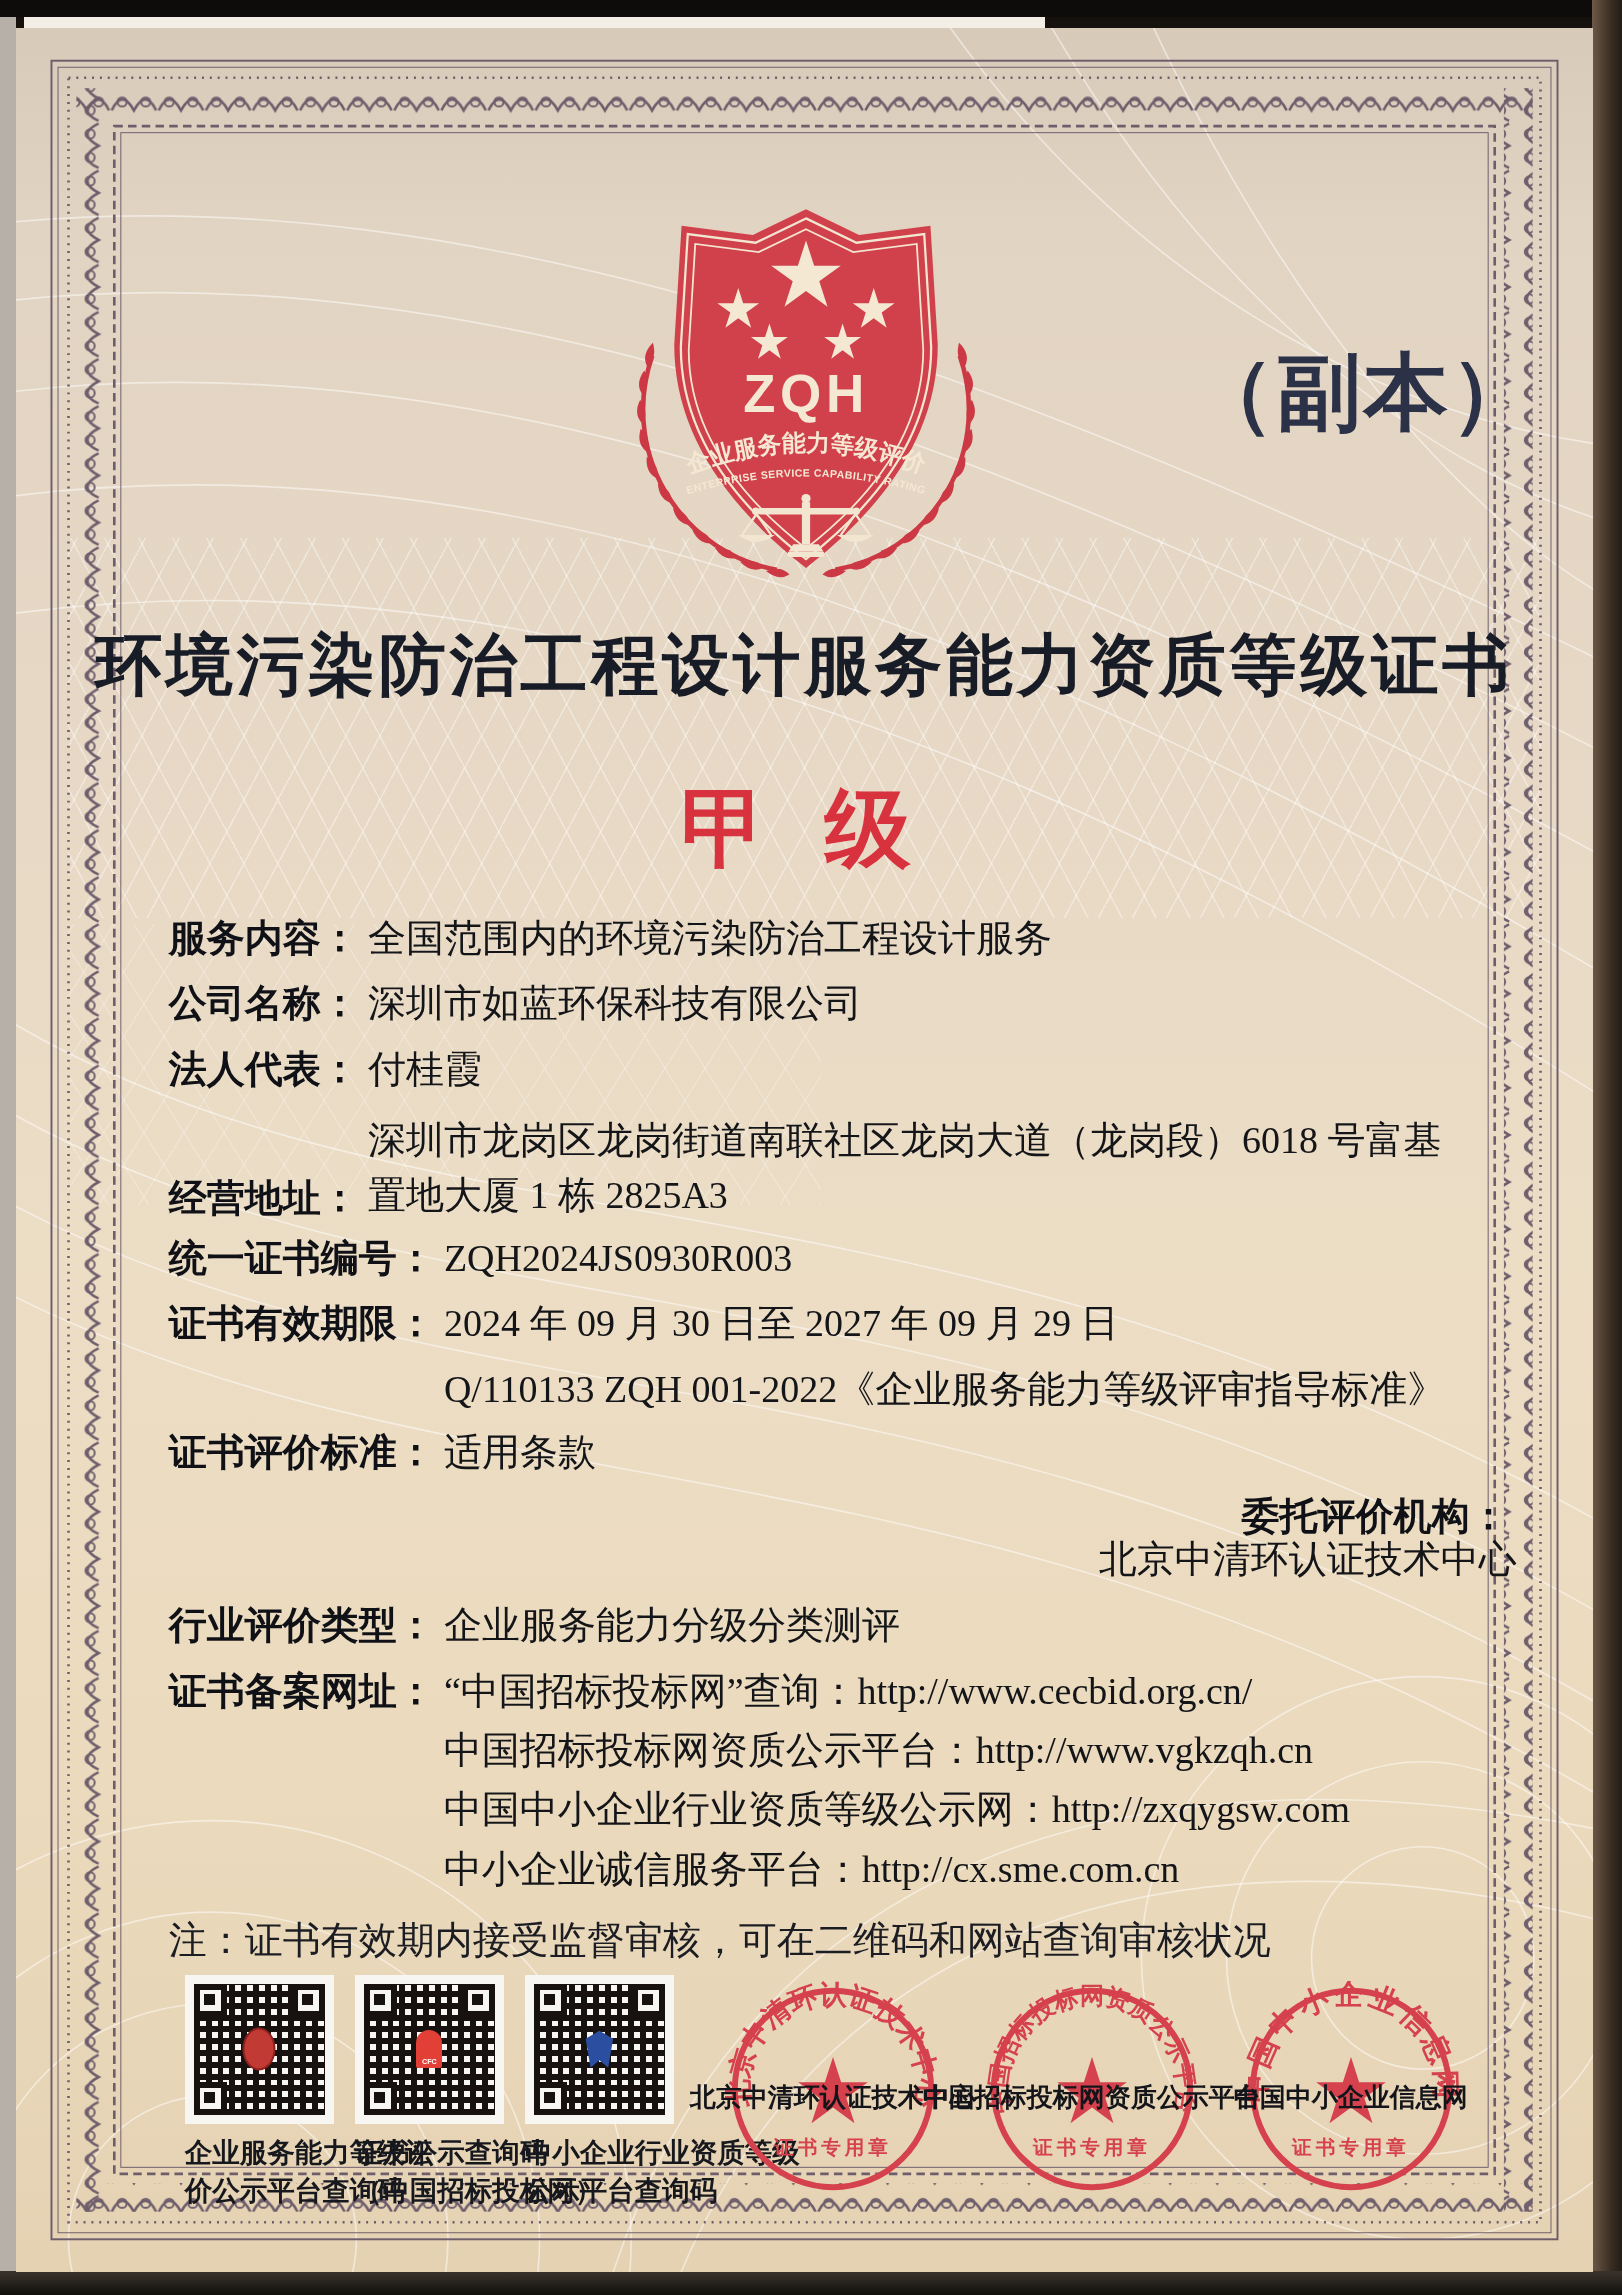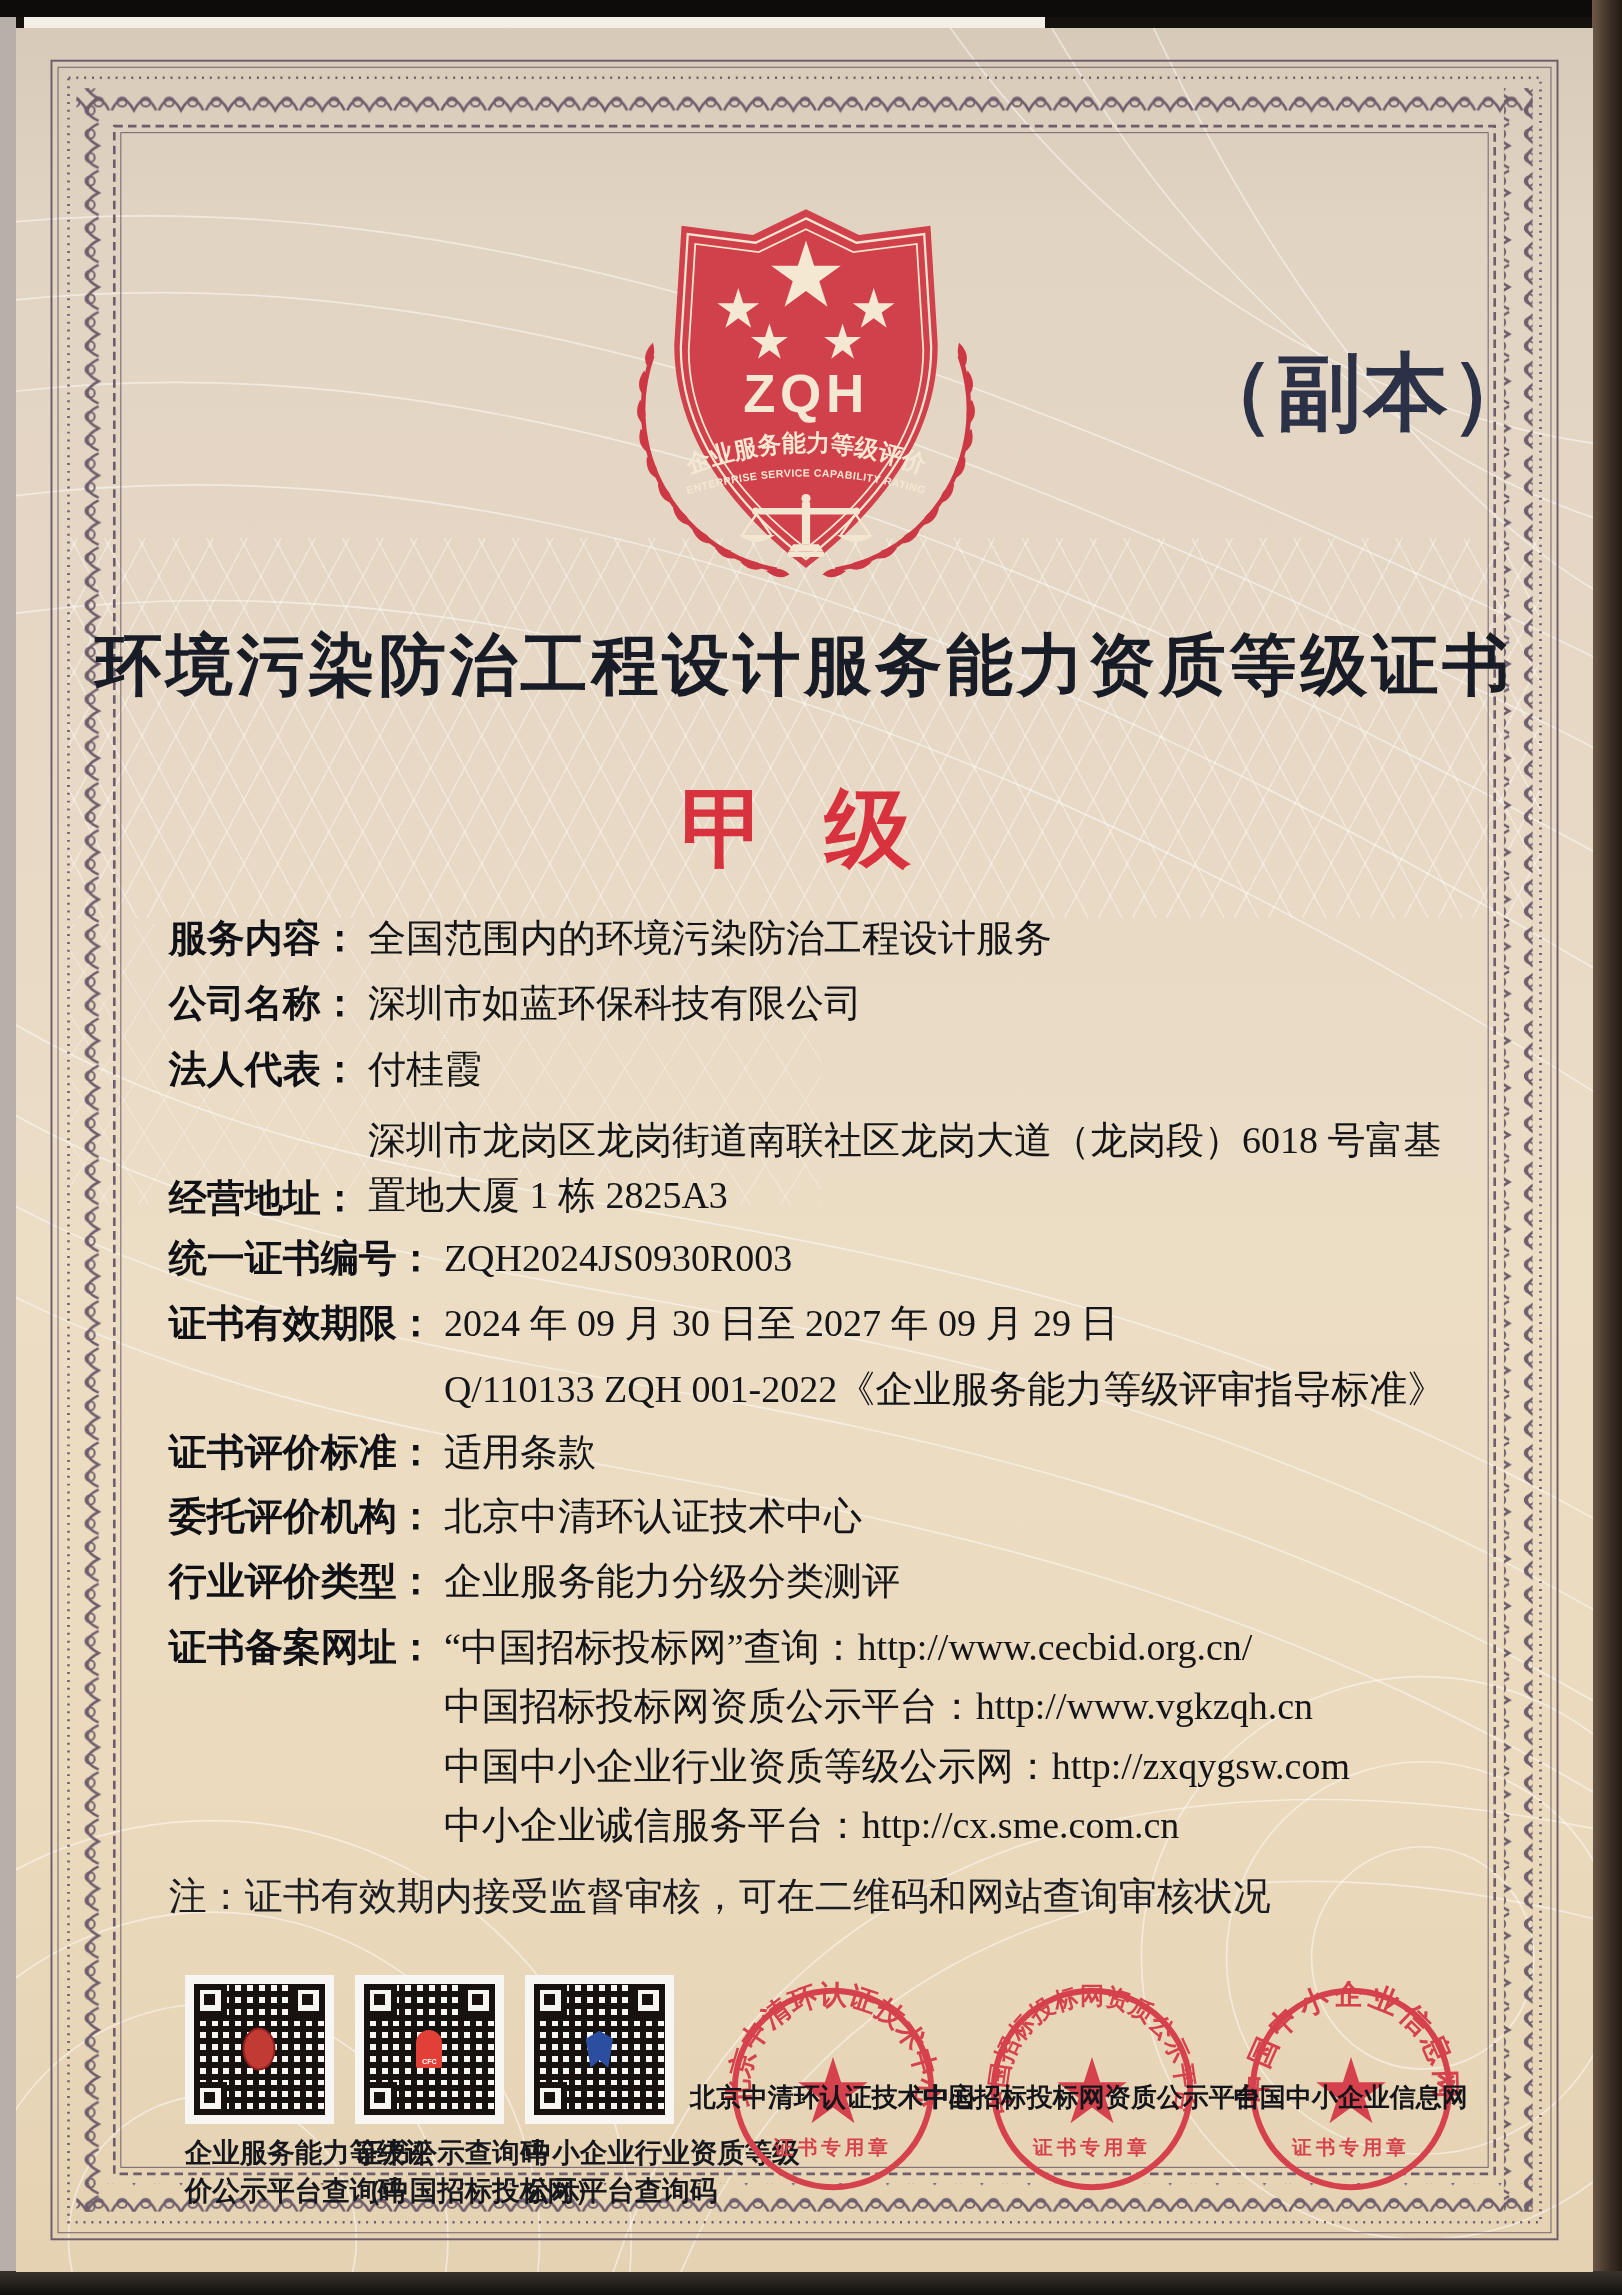--- a/index.html
+++ b/index.html
@@ -38,21 +38,21 @@
   
   .fields{position:absolute;left:153px;top:889px;width:1348px;z-index:2;font-size:38px;color:#141518;}
   .row{display:flex;align-items:flex-end;margin-bottom:22px;line-height:1.15;}
   .lbl{font-weight:800;color:#0f1116;white-space:nowrap;margin-right:9.2px;}
   .val{font-family:"Liberation Serif","DejaVu Serif",serif;}
   .val .l2{margin-top:2.6px;}
   .row-addr{margin-bottom:15.7px;}
   .row-addr .val{line-height:1.38;}
   .row-std{margin-bottom:7px;}
   .row-std .l2{margin-top:19.6px;}
-  .group-gap{margin-top:19.6px;}
+  .group-gap{margin-top:19.6px;flex-direction:column;}
   .url-line{margin:15.7px 0 0 275px;font-family:"Liberation Serif","DejaVu Serif",serif;line-height:1.15;}
   .notes{margin-top:19.6px;font-size:38px;line-height:1.55;color:#1c1d22;font-family:"Liberation Serif","DejaVu Serif",serif;}
   .notes .n2{padding-left:60px;}
 
   
   .qr-row{position:absolute;left:169px;top:1947px;display:flex;gap:21px;z-index:2;}
   .qr{width:149px;position:relative;}
   .qr-box{position:relative;width:131px;height:131px;background:#f8f6f2;padding:9.2px;}
   .qr-cells{width:100%;height:100%;
     background:repeating-linear-gradient(90deg,#17120f 0 5.9px,transparent 5.9px 11.8px),

